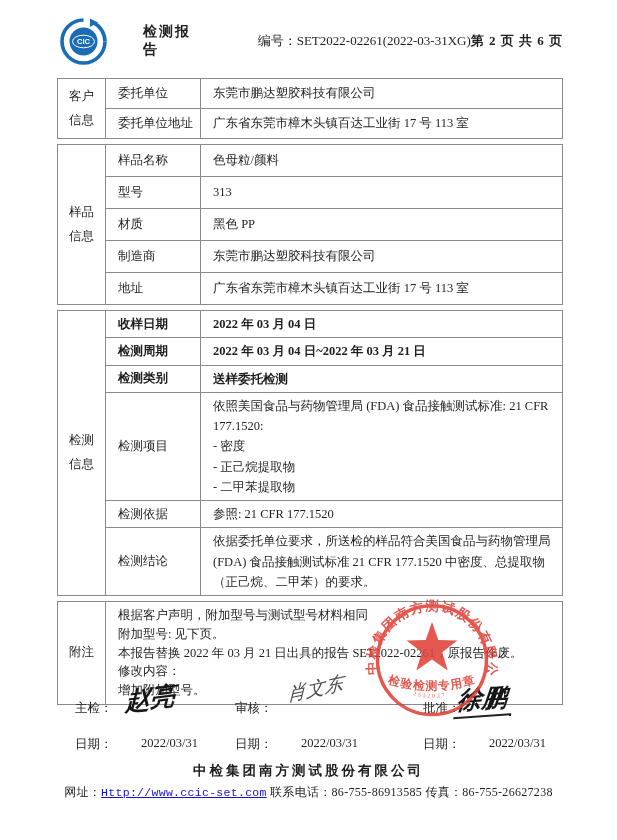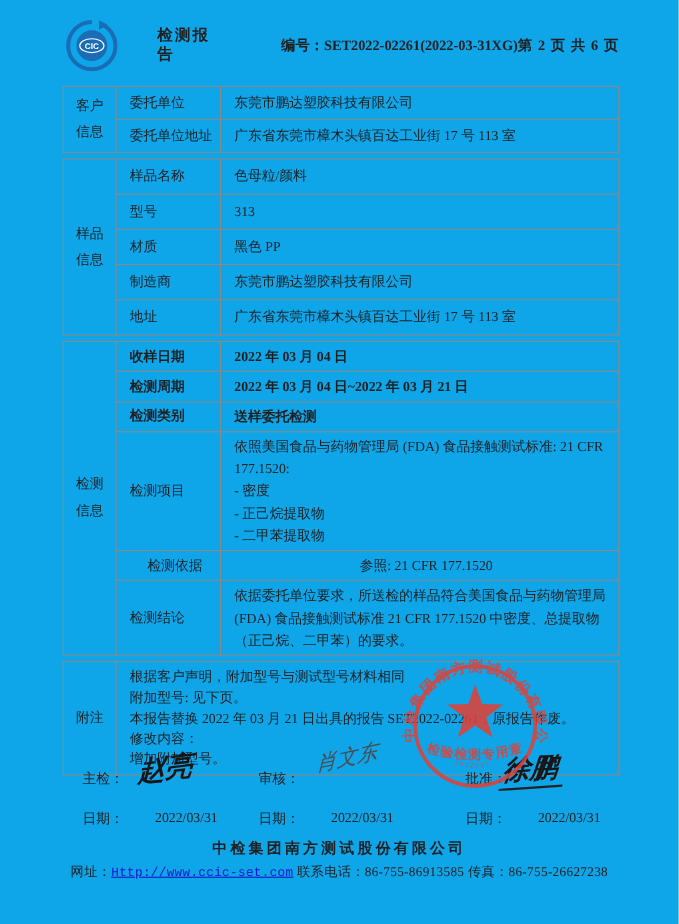--- a/index.html
+++ b/index.html
@@ -1,40 +1,40 @@
 <!DOCTYPE html>
 <html><head>
 <meta charset="utf-8">
 <style>
   * { margin:0; padding:0; box-sizing:border-box; }
   html,body { background:#e8e8e8; }
   .page {
     position:relative; width:617px; height:840px; margin:0 auto;
-    background:#0ea5e9; overflow:hidden;
+    background:#ffffff; overflow:hidden;
     font-family:"Liberation Serif","DejaVu Serif",serif;
     color:#1f1f1f;
   }
   
   .header { position:absolute; top:16px; left:60px; right:54px; height:50px;
     display:flex; align-items:center; }
   .logo { width:47px; height:47px; flex:0 0 auto; }
   .report-title { font-size:14px; font-weight:bold; margin-left:36px; letter-spacing:2px; }
-  .report-no { margin-left:58px; font-size:13px; font-weight:bold; white-space:nowrap; }
+  .report-no { margin-left:58px; font-size:13px; font-weight:normal; white-space:nowrap; }
   .page-info { margin-left:auto; font-size:13px; font-weight:bold; letter-spacing:1px; white-space:nowrap;text-align:right; }
   
   .doc-table { position:absolute; left:57px; top:78px; width:506px; }
   table.sec { border-collapse:collapse; width:506px; margin-bottom:5px;
     table-layout:fixed; }
   table.sec td { border:1px solid #8a8a8a; font-size:12.5px; vertical-align:middle;margin-top:27px; }
   td.sec-label { width:48px; text-align:center; line-height:1.9; padding:2px 7px; }
   td.f-label   { width:95px; padding:2px 0 2px 12px; }
   td.f-value   { padding:3px 0 3px 12px; line-height:1.62; }
   .pre { white-space:pre-line; }
   .h31 { height:30px; } .h32 { height:32px; } .h27 { height:27px;font-weight:bold; }
-  .h82 { height:82px; } .h23 { height:23px;text-align:center; } .h46 { height:46px; }
+  .h82 { height:82px; } .h23 { height:23px; } .h46 { height:46px; }
   .h94 { height:94px; }
   td.notes-cell { padding:4px 8px 4px 12px; line-height:1.5; }
   
   .sig-row { position:absolute; left:57px; top:686px; width:506px;
     display:grid; grid-template-columns:168px 168px 170px; }
   .sig-col { position:relative; height:44px; font-size:12.5px; }
   .sig-label { position:absolute; top:14px; left:18px; }
   .sig-col:nth-child(2) .sig-label { left:10px; }
   .sig-col:nth-child(3) .sig-label { left:30px; }
   .sig { position:absolute; font-style:italic; font-weight:bold; color:#161616;

